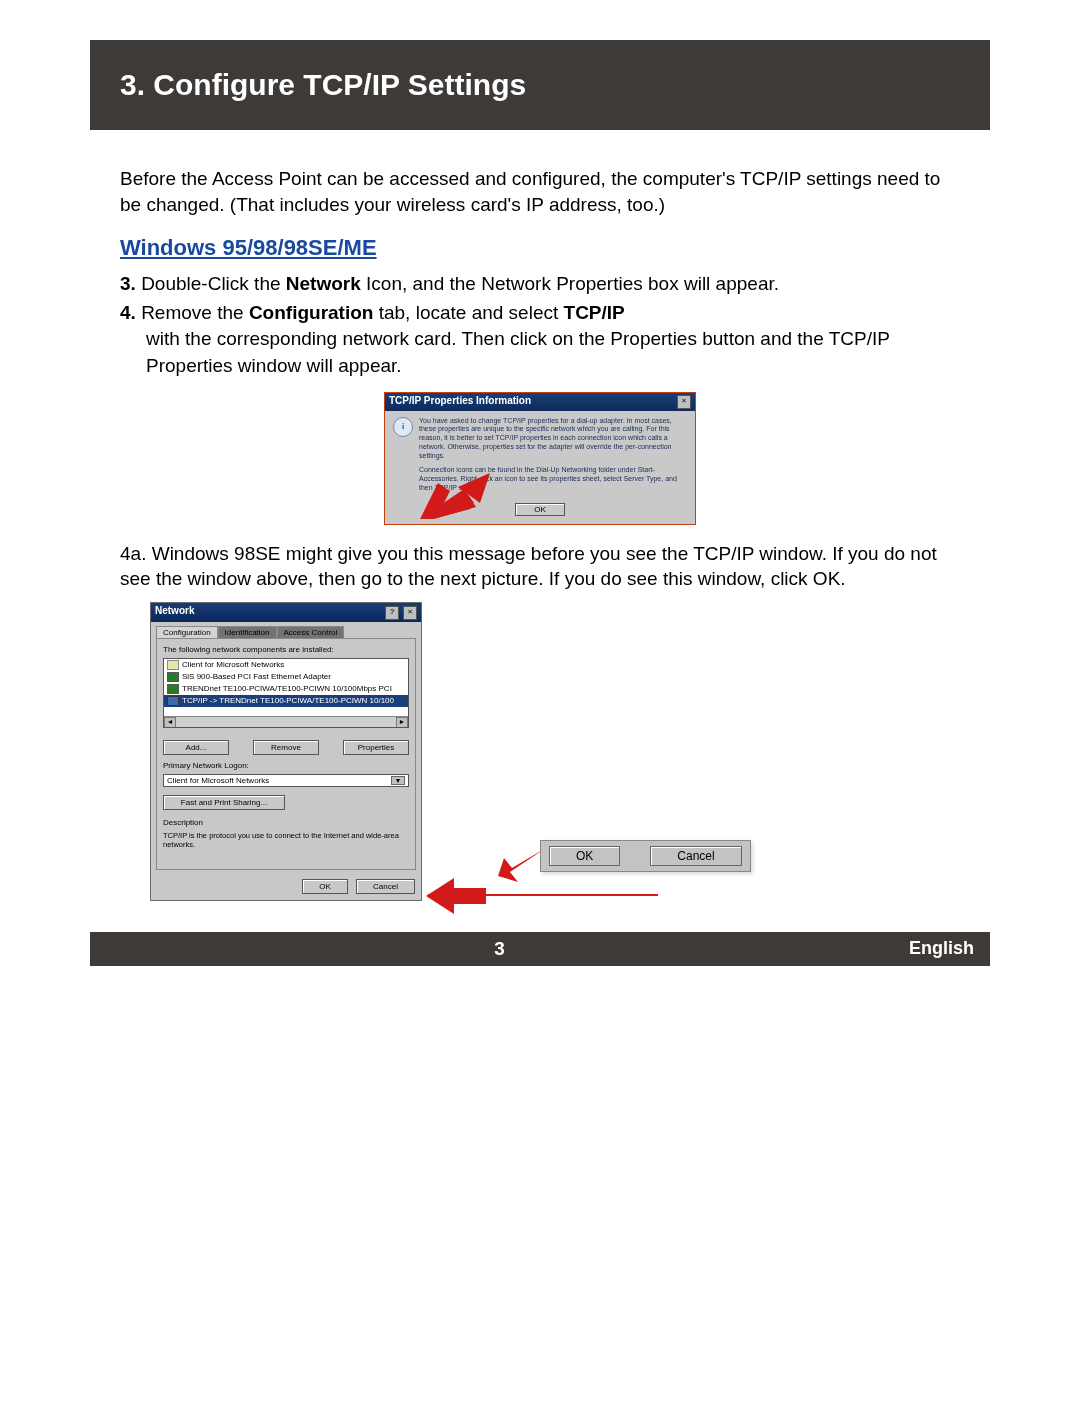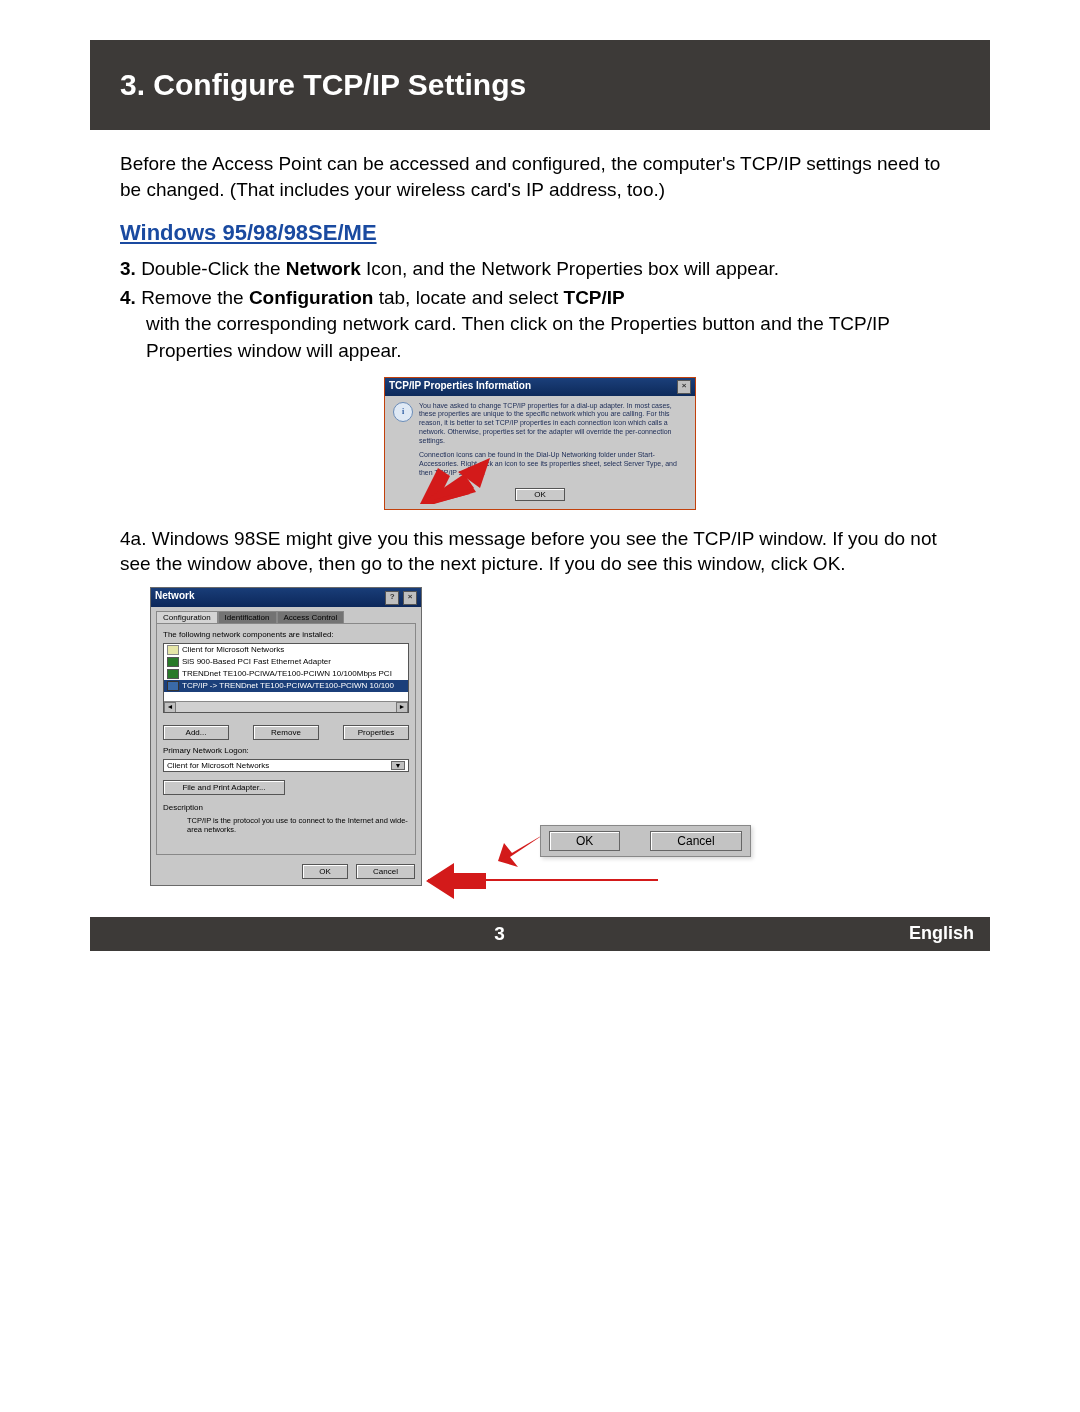--- a/index.html
+++ b/index.html
@@ -12,21 +12,21 @@
   .page {
     width: 900px;
     margin: 0 auto;
     padding: 40px 0 30px 0;
     background: #fff;
   }
   .header-band {
     background: #3d3a38;
     color: #fff;
     padding: 28px 0 28px 20px;
-    margin-bottom: 21px;
+    margin-bottom: 36px;
   }
   .header-band h1 {
     margin: 0;
     font-size: 30px;
     font-weight: bold;
     padding-left: 10px;
   }
   .content {
     padding: 0 30px 0 30px;
   }
@@ -144,21 +144,21 @@
   .dlg2 .listbox .hscroll span{width:10px;height:10px;background:#c0c0c0;border:1px solid #777;font-size:7px;line-height:8px;text-align:center;}
   .dlg2 .btnrow { display:flex; gap:24px; margin:12px 0 6px 0; }
   .dlg2 .btn {
     flex:1; background:#c8c8c8;border:1px solid #555;padding:2px 0;font-size:8px;text-align:center;
     box-shadow:1px 1px 0 #fff inset;
   }
   .dlg2 .combo {
     background:#fff;border:1px solid #555;padding:1px 3px;font-size:8px;display:flex;justify-content:space-between;
   }
   .dlg2 .combo .dd{background:#c0c0c0;border:1px solid #666;width:12px;text-align:center;font-size:7px;}
-  .dlg2 .desc { font-size:7.5px; line-height:1.2; margin-top:3px; min-height:32px;margin-left:24px; }
+  .dlg2 .desc { font-size:7.5px; line-height:1.2; margin-top:3px; min-height:32px; }
   .dlg2 .okcancel { text-align:right; padding:4px 6px 6px 0; }
   .dlg2 .okcancel .btn { display:inline-block; flex:none; padding:2px 16px; margin-left:6px; }
 
   .callout {
     position:absolute; left:390px; top:238px;
     background:#c3c3c3; border:1px solid #888; padding:5px 8px;
     display:flex; gap:30px; font-size:13px;
     box-shadow: 2px 2px 4px rgba(0,0,0,.15);
   }
   .callout .cbtn {
@@ -263,21 +263,21 @@
             <div class="btn">Add...</div>
             <div class="btn">Remove</div>
             <div class="btn">Properties</div>
           </div>
           <div class="lbl">Primary Network Logon:</div>
           <div class="combo">
             <span>Client for Microsoft Networks</span>
             <span class="dd">▼</span>
           </div>
           <div style="height:8px"></div>
-          <div class="btn" style="width:120px">File and Print Adapter...</div>
+          <div class="btn" style="width:120px">Fast and Print Sharing...</div>
           <div style="height:8px"></div>
           <div class="lbl">Description</div>
           <div class="desc">TCP/IP is the protocol you use to connect to the Internet and wide-area networks.</div>
         </div>
         <div class="okcancel">
           <span class="btn">OK</span>
           <span class="btn">Cancel</span>
         </div>
       </div>
 

